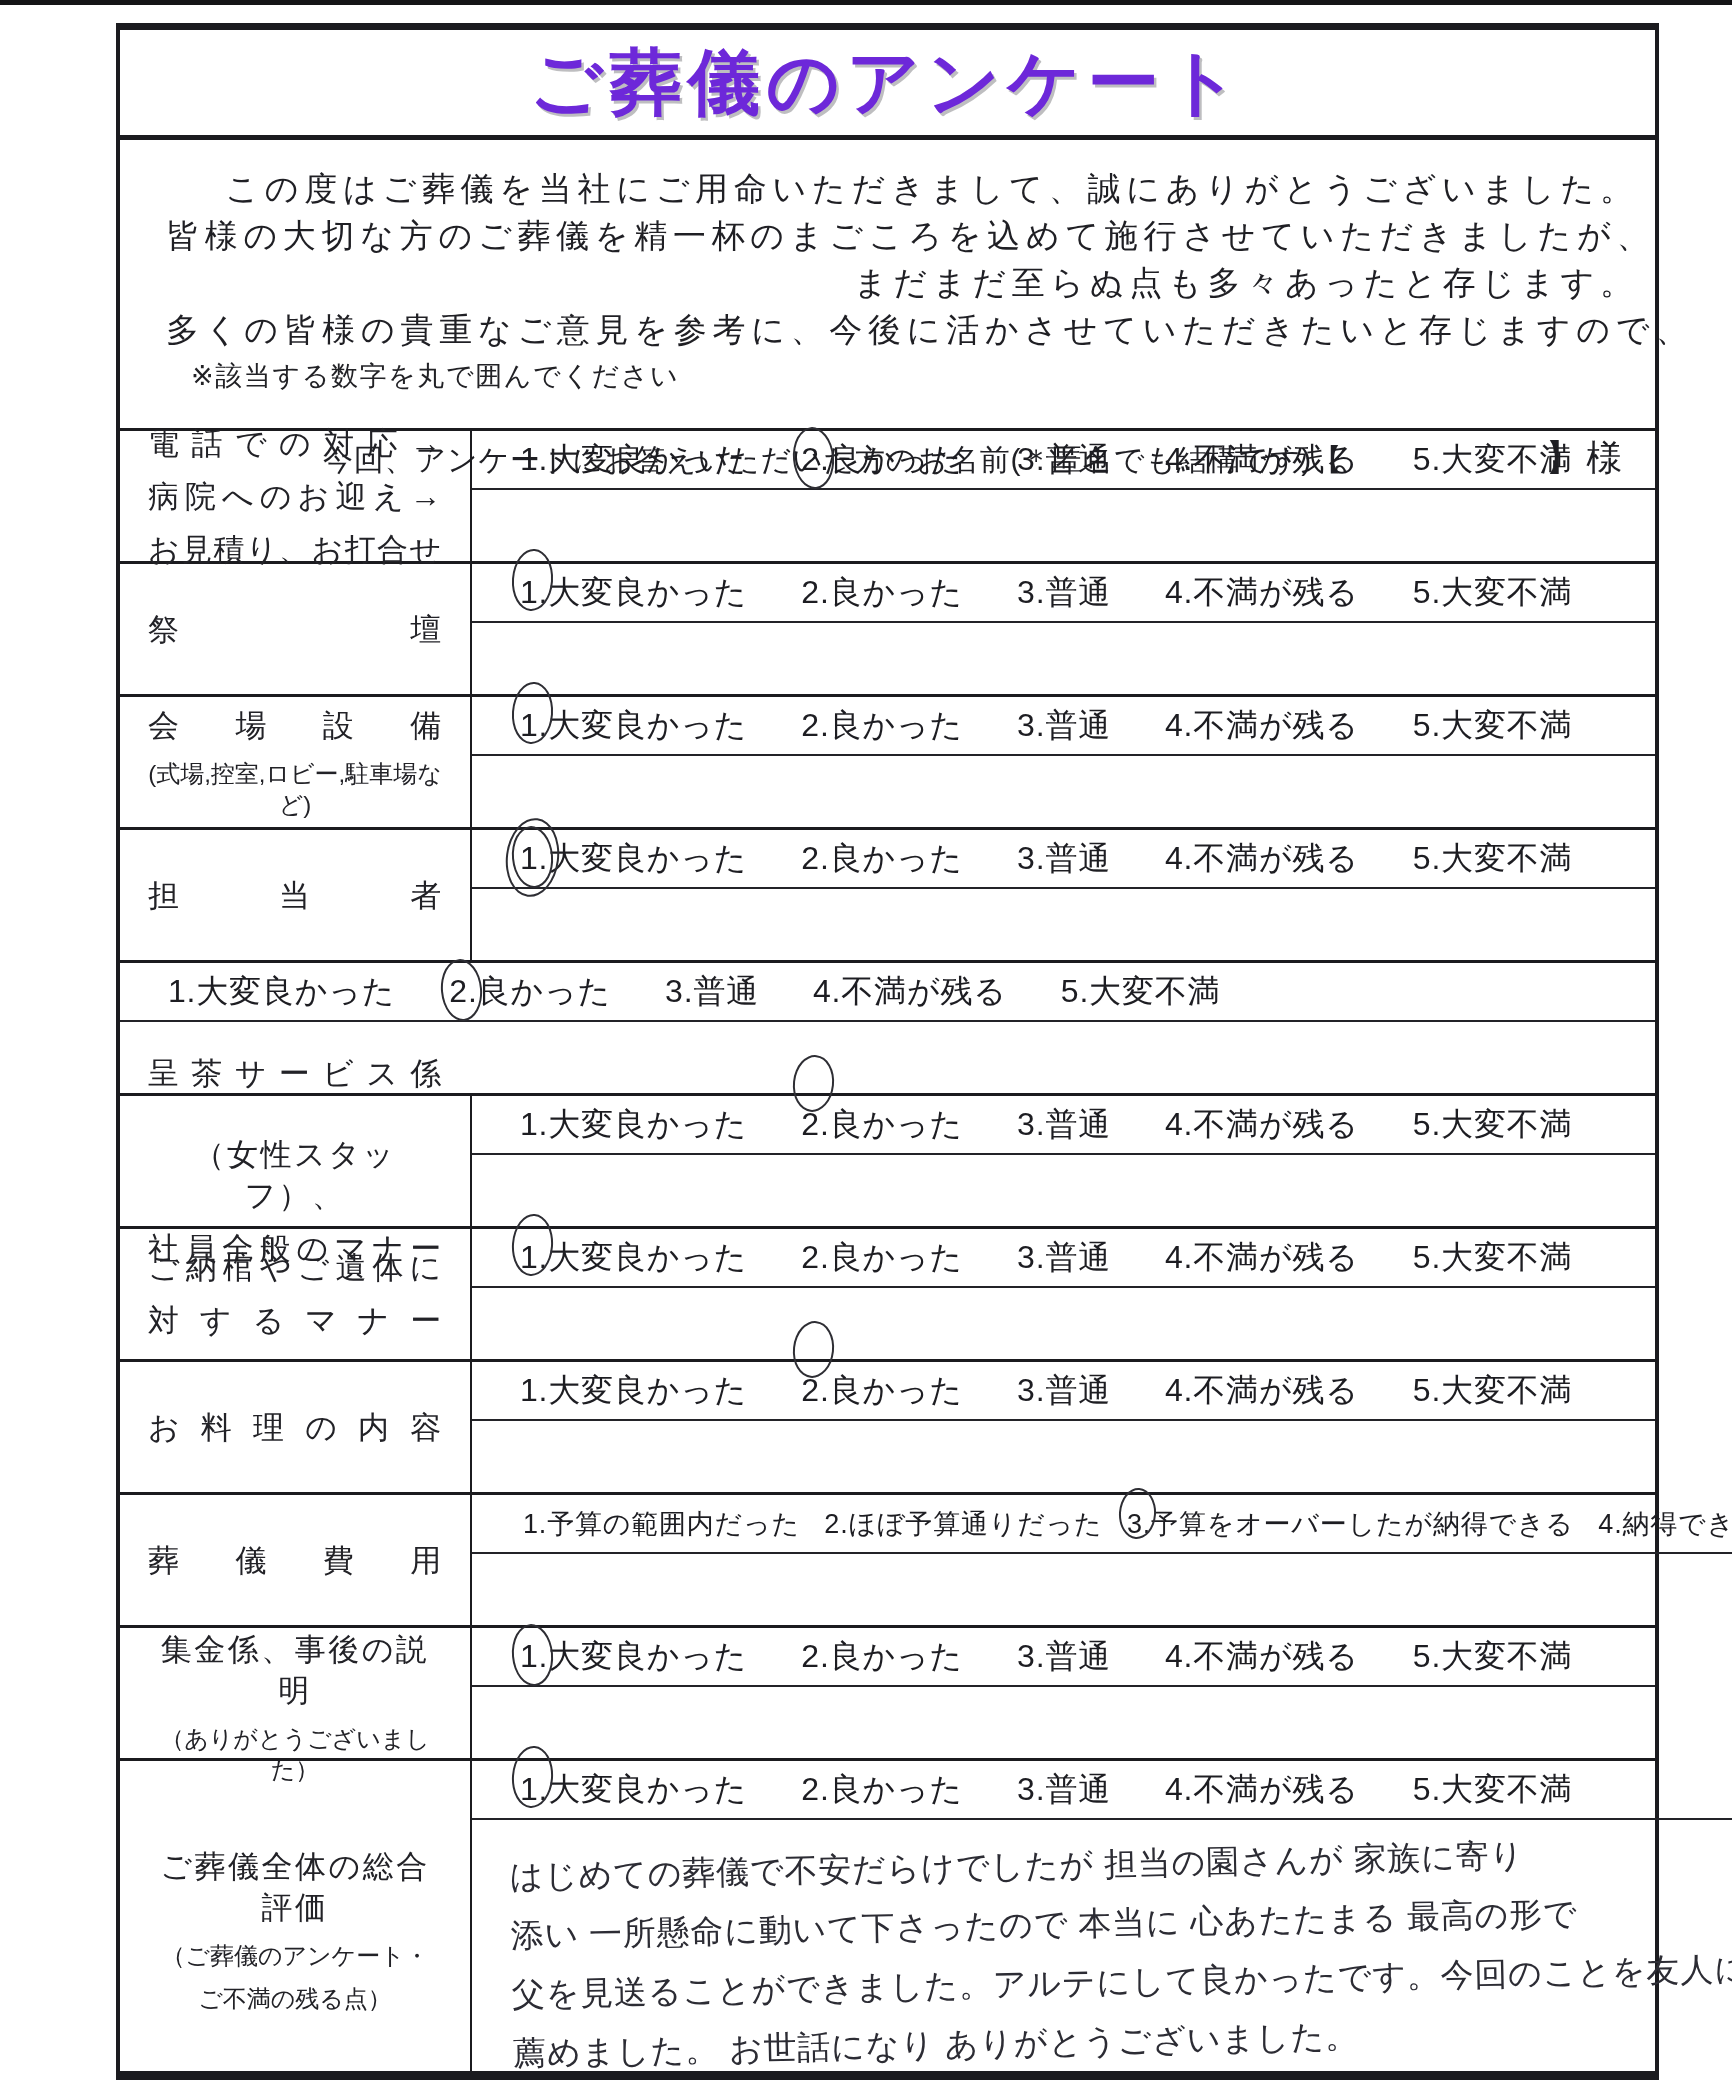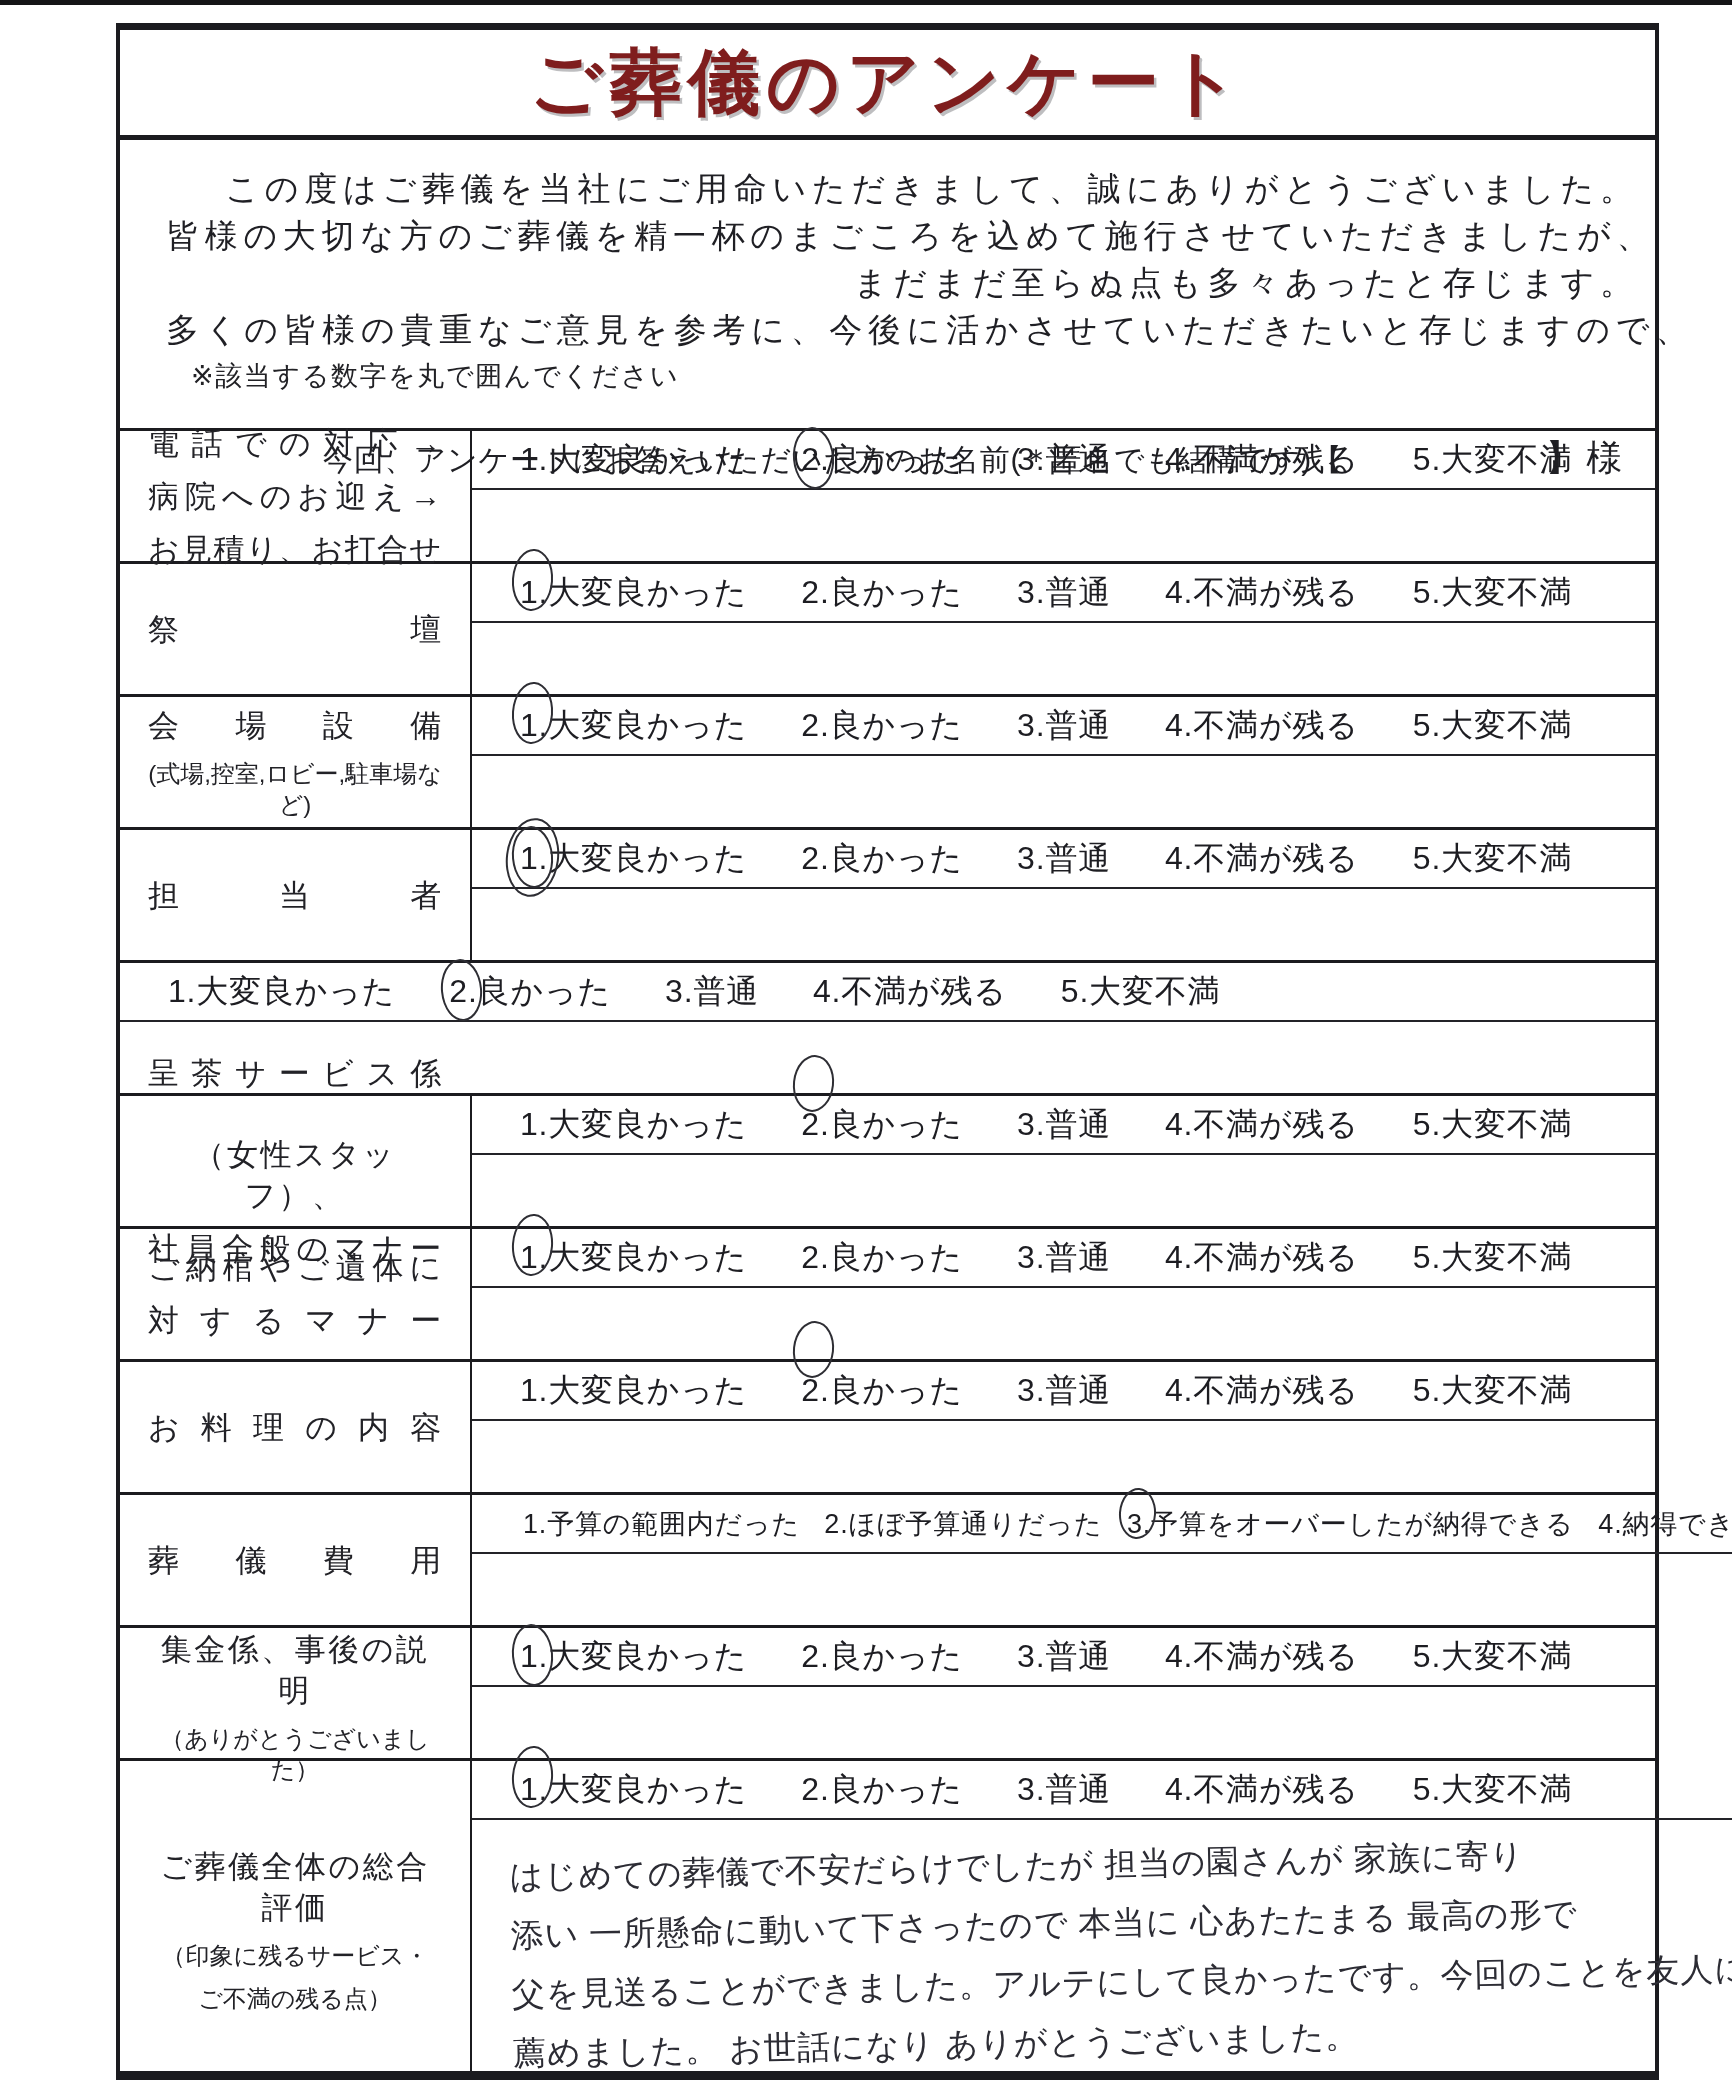--- a/index.html
+++ b/index.html
@@ -12,21 +12,21 @@
     position:absolute;left:116px;top:23px;width:1543px;height:2057px;box-sizing:border-box;
     border:4.1px solid #1b1b1f;border-top-width:7.4px;border-bottom-width:9.8px;
     display:flex;flex-direction:column;background:#fff;
   }
   
   .title-box{
     height:105px;flex:none;border-bottom:5.7px solid #1b1b1f;
     display:flex;align-items:center;justify-content:center;
   }
   .title-box h1{
-    margin:0;font-size:72px;font-weight:bold;letter-spacing:6.5px;color:#7f1d1d;
+    margin:0;font-size:72px;font-weight:bold;letter-spacing:6.5px;color:#6d28d9;
     text-shadow:2.5px 2.5px 0 rgba(40,40,45,.30);
   }
   
   .intro-box{flex:none;height:291px;border-bottom:3.3px solid #1b1b1f;box-sizing:border-box;
     padding:24.5px 16.4px 0 46px;text-align:right;}
   .intro-line{font-size:33px;letter-spacing:5.7px;line-height:47px;white-space:nowrap;}
   .intro-last{display:flex;align-items:baseline;}
   .note{font-size:27px;letter-spacing:1.6px;margin-left:25px;white-space:nowrap;color:#222226;}
   .name-line{display:flex;align-items:baseline;margin-top:34px;padding:0 11.5px 0 157px;
     font-size:30px;letter-spacing:0.8px;white-space:nowrap;}
@@ -252,21 +252,21 @@
               <span class="opt"><span class="num">3.</span>普通</span>
               <span class="opt"><span class="num">4.</span>不満が残る</span>
               <span class="opt"><span class="num">5.</span>大変不満</span>
             </div>
             <div class="blank-fill"></div>
           </div>
         </div>
         <div class="qrow last">
           <div class="label-cell">
             <div class="label-line l-center">ご葬儀全体の総合評価</div>
-            <div class="label-line l-small">（印象に残るサービス・</div>
+            <div class="label-line l-small">（ご葬儀のアンケート・</div>
             <div class="label-line l-small">ご不満の残る点）</div>
           </div>
           <div class="content-cell">
             <div class="opts">
               <span class="opt"><span class="num circ c-high">1.</span>大変良かった</span>
               <span class="opt"><span class="num">2.</span>良かった</span>
               <span class="opt"><span class="num">3.</span>普通</span>
               <span class="opt"><span class="num">4.</span>不満が残る</span>
               <span class="opt"><span class="num">5.</span>大変不満</span>
             </div>

